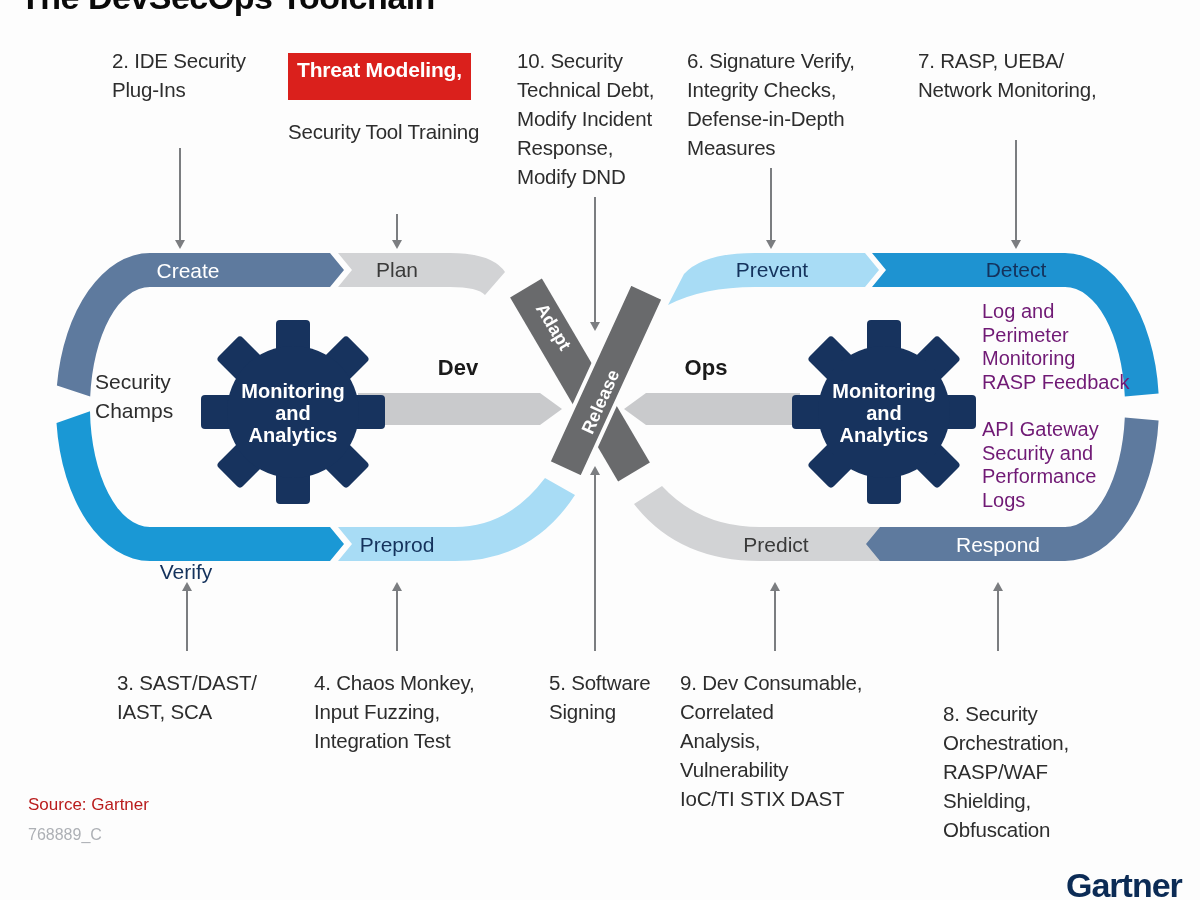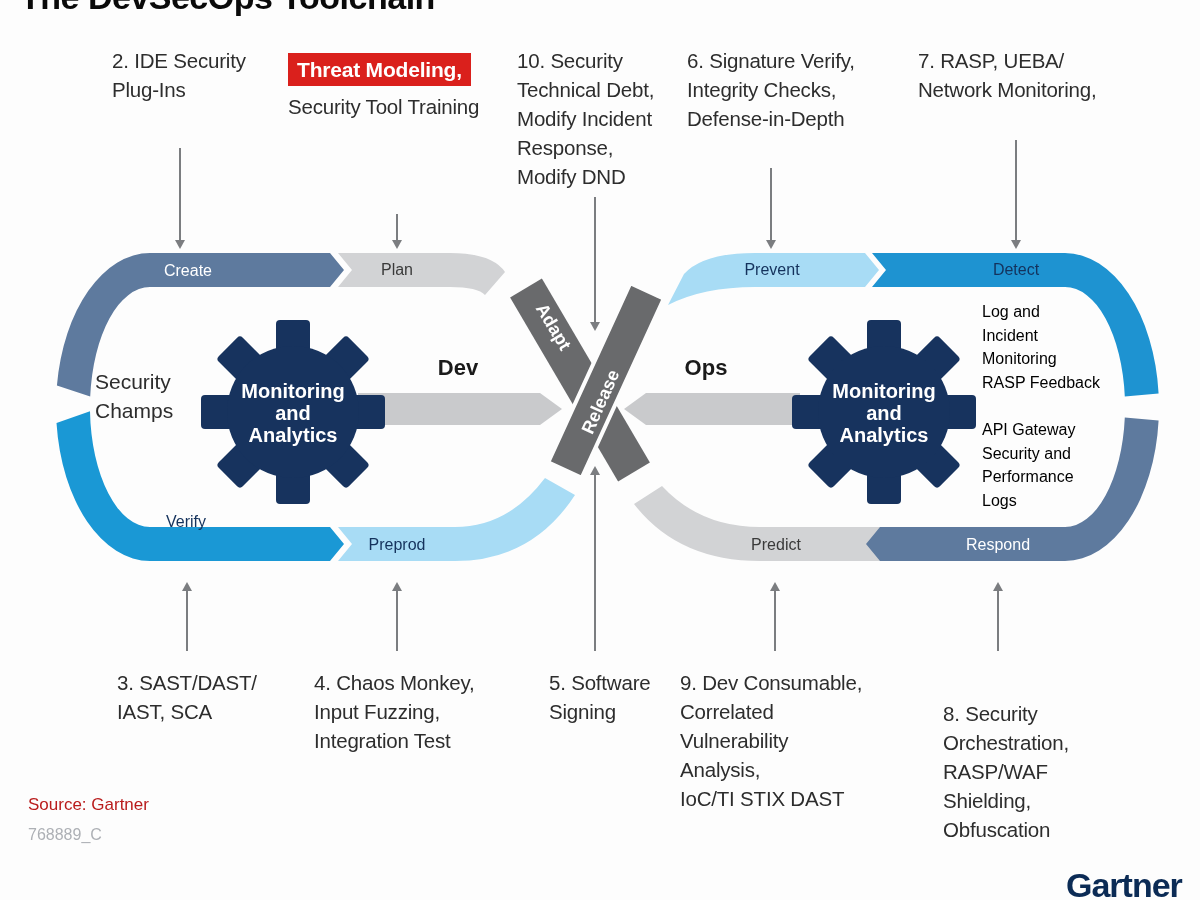--- a/index.html
+++ b/index.html
@@ -1,32 +1,32 @@
 <!DOCTYPE html>
 <html><head>
 <meta charset="utf-8">
 <style>
   html,body{margin:0;padding:0;background:#fff}
   .stage{position:relative;width:1200px;height:900px;background:#fdfdfd;overflow:hidden;
          font-family:"Liberation Sans",sans-serif;color:#2d2d2d}
   .title{position:absolute;left:20px;top:-22px;font-size:34px;font-weight:800;color:#0a0a0a;letter-spacing:-.5px;white-space:nowrap}
   svg.shapes{position:absolute;left:0;top:0}
   .callout{position:absolute;font-size:20.5px;line-height:29px;color:#2d2d2d;letter-spacing:-.2px}
-  .chip{display:inline-block;color:#fff;font-weight:700;font-size:21px;padding:2px 9px 2px;margin:7px 0 6px}
-  .lbl{position:absolute;transform:translate(-50%,-50%);font-size:16px;white-space:nowrap}
+  .chip{display:inline-block;color:#fff;font-weight:700;font-size:21px;padding:2px 9px 16px;margin:7px 0 17px}
+  .lbl{position:absolute;transform:translate(-50%,-50%);font-size:21px;white-space:nowrap}
   .lbl.white{color:#fff}
   .lbl.navy{color:#14325c}
   .lbl.dark{color:#3a3a3a}
   .lbl.rot60{transform:translate(-50%,-50%) rotate(59deg);color:#fff;font-weight:700;font-size:18px}
   .lbl.rotm66{transform:translate(-50%,-50%) rotate(-66deg);color:#fff;font-weight:700;font-size:18px}
   .devops{position:absolute;transform:translate(-50%,-50%);font-weight:700;font-size:22px;color:#1a1a1a}
   .gear-label{position:absolute;width:170px;transform:translate(-50%,-50%);text-align:center;
               color:#fff;font-weight:700;font-size:20px;line-height:22px}
   .inner-label{position:absolute;font-size:21px;line-height:29px;color:#2d2d2d}
-  .notes{position:absolute;font-size:16px;line-height:23.5px;color:#000000}
+  .notes{position:absolute;font-size:20px;line-height:23.5px;color:#701a75}
   .vline{position:absolute;width:2px;background:#7b7d80}
   .ahead{position:absolute;width:0;height:0;border-left:5px solid transparent;border-right:5px solid transparent}
   .ahead.down{border-top:9px solid #7b7d80}
   .ahead.up{border-bottom:9px solid #7b7d80}
   .src{position:absolute;left:28px;top:795px;font-size:17px;color:#b91c1c}
   .code{position:absolute;left:28px;top:826px;font-size:16px;color:#adb0b5}
   .brand{position:absolute;left:1066px;top:866px;font-size:34px;font-weight:700;letter-spacing:-1px}
 </style>
 </head>
 <body>
@@ -74,21 +74,21 @@
       <rect x="50" y="-17" width="42" height="34" rx="4" transform="rotate(270)"></rect>
       <rect x="50" y="-17" width="42" height="34" rx="4" transform="rotate(315)"></rect>
       <circle r="66"></circle>
     </g>
   </svg>
 
   <div class="lbl white" style="left:188px;top:271px">Create</div>
   <div class="lbl dark" style="left:397px;top:270px">Plan</div>
   <div class="lbl navy" style="left:772px;top:270px">Prevent</div>
   <div class="lbl navy" style="left:1016px;top:270px">Detect</div>
-  <div class="lbl navy" style="left:186px;top:522px">Verify</div>
+  <div class="lbl navy" style="left:186px;top:572px">Verify</div>
   <div class="lbl navy" style="left:397px;top:545px">Preprod</div>
   <div class="lbl dark" style="left:776px;top:545px">Predict</div>
   <div class="lbl white" style="left:998px;top:545px">Respond</div>
   <div class="lbl rot60" style="left:553px;top:327px">Adapt</div>
   <div class="lbl rotm66" style="left:601px;top:402px">Release</div>
 
   <div class="devops" style="left:458px;top:368px">Dev</div>
   <div class="devops" style="left:706px;top:368px">Ops</div>
 
   <div class="gear-label" style="left:293px;top:413px">
@@ -101,21 +101,21 @@
       <div>and</div>
       <div>Analytics</div>
     </div>
 
   <div class="inner-label" style="left:95px;top:367px">
       <div>Security</div>
       <div>Champs</div>
     </div>
   <div class="notes" style="left:982px;top:300px">
       <div>Log and</div>
-      <div>Incident</div>
+      <div>Perimeter</div>
       <div>Monitoring</div>
       <div>RASP Feedback</div>
     </div>
   <div class="notes" style="left:982px;top:418px">
       <div>API Gateway</div>
       <div>Security and</div>
       <div>Performance</div>
       <div>Logs</div>
     </div>
 
@@ -136,20 +136,21 @@
         <div>Modify Incident</div>
         <div>Response,</div>
         <div>Modify DND</div>
       </div>
   </div>
   <div class="callout" style="left:687px;top:46px">
     <div>
         <div>6. Signature Verify,</div>
         <div>Integrity Checks,</div>
         <div>Defense-in-Depth</div>
+        <div>Measures</div>
       </div>
   </div>
   <div class="callout" style="left:918px;top:46px">
     <div>
         <div>7. RASP, UEBA/</div>
         <div>Network Monitoring,</div>
       </div>
   </div>
 
   <div class="callout" style="left:117px;top:668px">
@@ -168,22 +169,22 @@
   <div class="callout" style="left:549px;top:668px">
     <div>
         <div>5. Software</div>
         <div>Signing</div>
       </div>
   </div>
   <div class="callout" style="left:680px;top:668px">
     <div>
         <div>9. Dev Consumable,</div>
         <div>Correlated</div>
+        <div>Analysis,</div>
         <div>Vulnerability</div>
-        <div>Analysis,</div>
         <div>IoC/TI STIX DAST</div>
       </div>
   </div>
   <div class="callout" style="left:943px;top:699px">
     <div>
         <div>8. Security</div>
         <div>Orchestration,</div>
         <div>RASP/WAF</div>
         <div>Shielding,</div>
         <div>Obfuscation</div>

